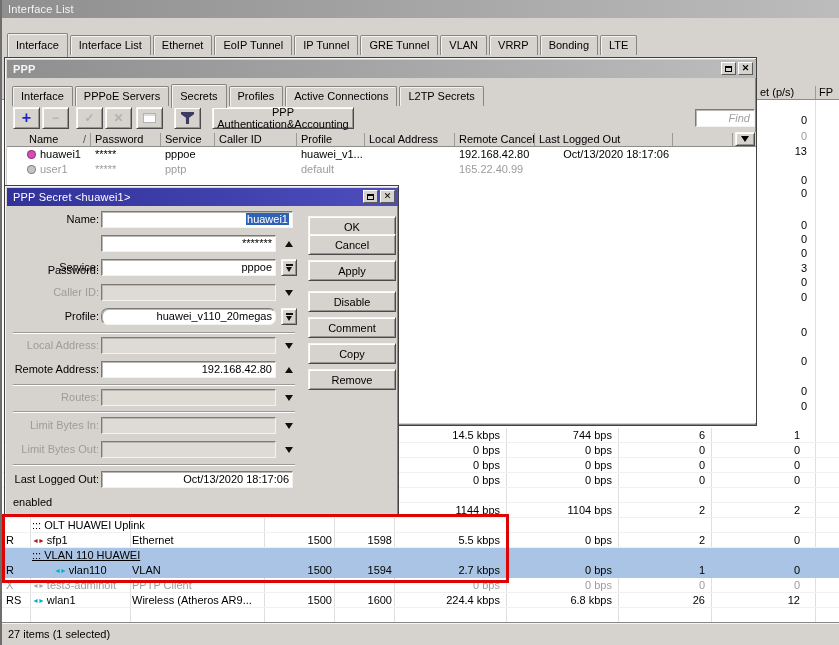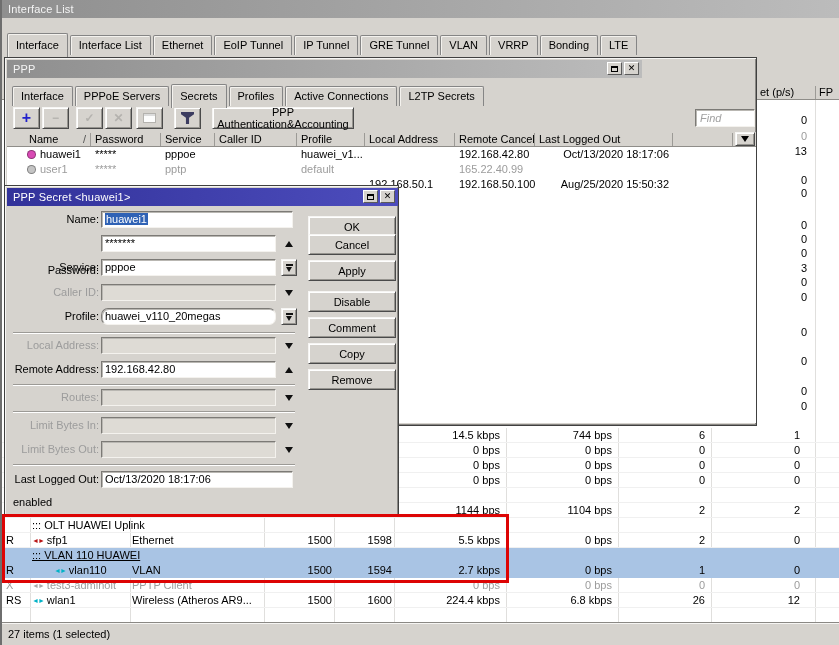--- a/index.html
+++ b/index.html
@@ -20,21 +20,21 @@
   .win { position:absolute; background:#d6d3ce; border:1px solid #404040;
          box-shadow:inset 1px 1px 0 #f6f5f3, inset -1px -1px 0 #8a8884; }
   .tabstrip { position:absolute; display:flex; align-items:flex-end; padding-left:5px; gap:2px; }
   .tab { background:#d6d3ce; border:1px solid #858585; border-bottom:none; border-radius:2px 2px 0 0;
          padding:3px 8px 4px 8px; box-shadow:inset 1px 1px 0 #f4f2ee; white-space:nowrap; }
   .tab.active { padding-top:5px; padding-bottom:6px; margin-bottom:-2px; position:relative; z-index:2; }
   .btn { background:#d6d3ce; border:1px solid; border-color:#f6f5f3 #4a4a4a #4a4a4a #f6f5f3;
          box-shadow:inset 1px 1px 0 #fff, inset -1px -1px 0 #96948f; display:flex; align-items:center;
          justify-content:center; font-size:11px; }
   .sunken { background:#fff; border:1px solid; border-color:#7c7a76 #f4f2ee #f4f2ee #7c7a76;
-            box-shadow:inset 1px 1px 0 #b9b7b2; }
+            box-shadow:inset 1px 1px 0 #b9b7b2;text-align:right; }
   .sunken.off { background:#dedbd5; }
   .gray { color:#9c9c9c; }
 
   
   #bg-tabs { top:24px; left:0; width:839px; height:31px; }
   #bg-toolbar { position:absolute; top:55px; left:0; width:839px; height:30px; background:#d6d3ce; }
   #bg-header { position:absolute; top:85px; left:0; width:839px; height:15px; background:#d6d3ce;
                border-bottom:1px solid #8f8d89; }
   #bg-header .hlabel { position:absolute; top:1px; }
   #bg-list { position:absolute; top:100px; left:0; width:839px; height:523px; background:#fff; }
@@ -43,21 +43,21 @@
   .brow { position:absolute; left:0; width:839px; height:15px; line-height:15px; border-bottom:1px solid #f0f0f0; }
   .brow.sel { background:#a9c4e4; border-bottom-color:#a9c4e4; }
   .brow .cell { position:absolute; top:0; height:15px; white-space:nowrap; overflow:hidden; }
   .r { text-align:right; }
   .ifico { font-size:7px; letter-spacing:-1px; margin-right:3px; position:relative; top:-1px; }
   #statusbar { position:absolute; top:623px; left:0; width:839px; height:22px; background:#d6d3ce;
                border-top:1px solid #f6f5f3; box-shadow:0 -1px 0 #8a8884; line-height:21px; padding-left:6px; }
 
   
   #ppp-win { left:2px; top:57px; width:753px; height:369px; z-index:10; }
-  #ppp-title { top:2px; left:2px; width:635px; }
+  #ppp-title { top:2px; left:2px; width:749px;font-weight:bold; }
   #ppp-tabs { top:20px; left:2px; width:749px; height:28px; }
   #ppp-toolbar { position:absolute; top:48px; left:2px; width:749px; height:26px; }
   .tbtn { position:absolute; top:1px; width:27px; height:22px; }
   #auth-btn { position:absolute; left:205px; top:1px; width:142px; height:22px; }
   #find-box { position:absolute; left:688px; top:3px; width:60px; height:18px; font-style:italic; padding:1px 4px;
               font-size:11px; font-family:"Liberation Sans",sans-serif; }
   #find-box::placeholder { color:#a0a0a0; font-style:italic; }
   #ppp-header { position:absolute; top:74px; left:2px; width:749px; height:15px; background:#d6d3ce;
                 border-bottom:1px solid #8f8d89; }
   #ppp-header .hcol { position:absolute; top:1px; white-space:nowrap; }
@@ -334,30 +334,20 @@
         <div class="srow gray" style="top: 15px;">
           <div class="cell" style="left: 20px; width: 64px;"><span class="secico" style="background: rgb(196, 196, 196); border: 1px solid rgba(0, 0, 0, 0.35);"></span>user1</div>
           <div class="cell" style="left: 88px; width: 66px;">*****</div>
           <div class="cell" style="left: 158px; width: 52px;">pptp</div>
           <div class="cell" style="left: 212px; width: 78px;"></div>
           <div class="cell" style="left: 294px; width: 64px;">default</div>
           <div class="cell" style="left: 362px; width: 86px;"></div>
           <div class="cell" style="left: 452px; width: 76px;">165.22.40.99</div>
           <div class="cell r" style="left: 530px; width: 132px;"></div>
         </div>
-        <div class="srow" style="top: 30px;">
-          <div class="cell" style="left: 20px; width: 64px;"></div>
-          <div class="cell" style="left: 88px; width: 66px;"></div>
-          <div class="cell" style="left: 158px; width: 52px;"></div>
-          <div class="cell" style="left: 212px; width: 78px;"></div>
-          <div class="cell" style="left: 294px; width: 64px;"></div>
-          <div class="cell" style="left: 362px; width: 86px;">192.168.50.1</div>
-          <div class="cell" style="left: 452px; width: 76px;">192.168.50.100</div>
-          <div class="cell r" style="left: 530px; width: 132px;">Aug/25/2020 15:50:32</div>
-        </div>
       </div>
   </div>
 
   <div class="win" id="dlg">
     <div class="titlebar active" id="dlg-title">
       <span>PPP Secret &lt;huawei1&gt;</span>
       <span class="tbbtns">
         <span class="wbtn">
             <span class="sq"></span>
           </span>

